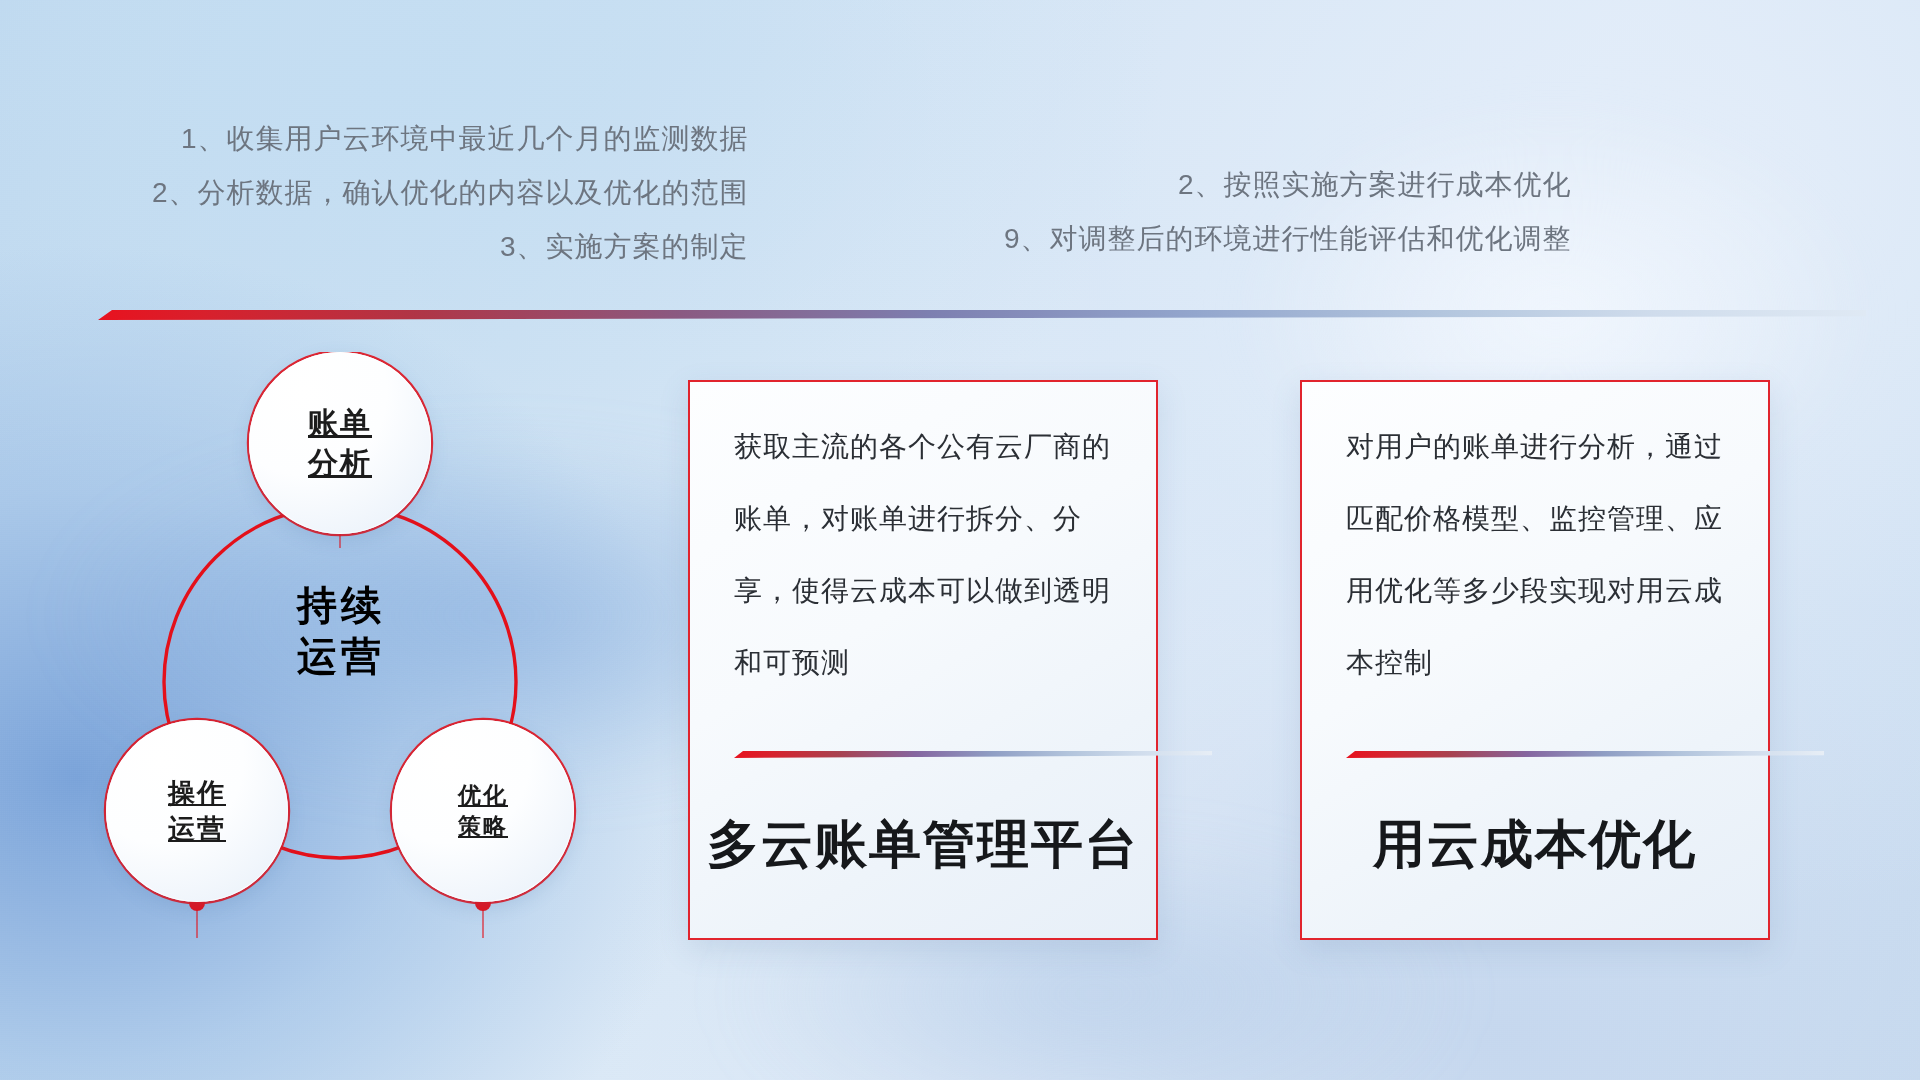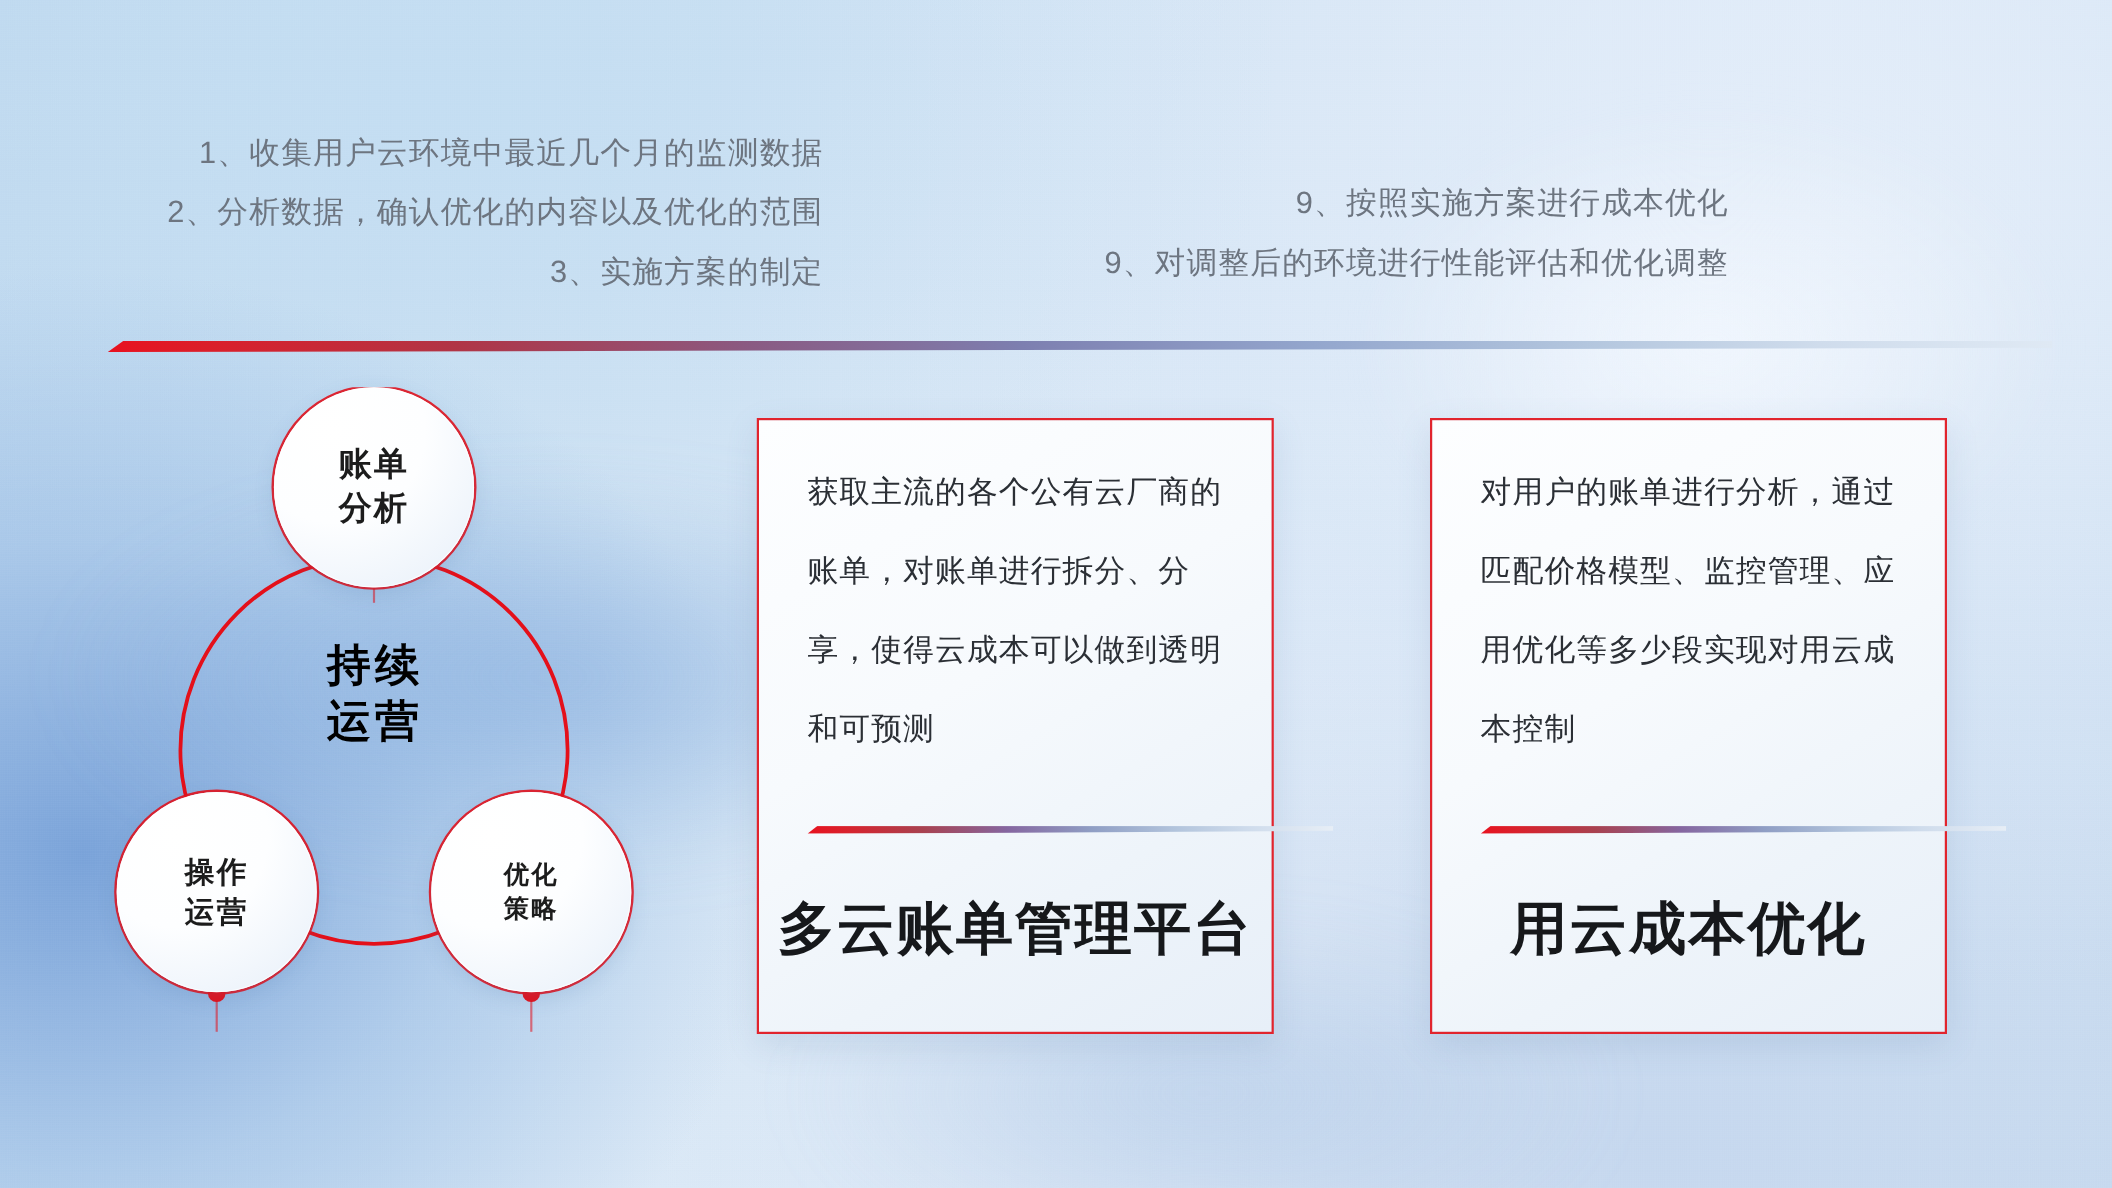--- a/index.html
+++ b/index.html
@@ -113,20 +113,21 @@
     background:
       radial-gradient(120% 120% at 30% 22%, #ffffff 0%, #fdfeff 38%, #eef4fb 70%, #e2ecf7 100%);
     box-shadow: 0 6px 18px rgba(80,120,170,0.18), inset 0 0 0 1px rgba(255,255,255,0.75);
     display: flex;
     flex-direction: column;
     align-items: center;
     justify-content: center;
     color: #1c1c1c;
     font-weight: 700;
     letter-spacing: 2px;
+    text-decoration: underline;
   }
   .node span { display: block; line-height: 1.34; }
 
   .node-top {
     left: 153px; top: 0;
     width: 182px; height: 182px;
     font-size: 30px;
   }
   .node-left {
     left: 10px; top: 368px;
@@ -211,21 +212,21 @@
   <div class="bg-sheen-3"></div>
   <div class="bg-noise"></div>
 
   <div class="bullets bullets-left">
     <span class="bullet-line">1、收集用户云环境中最近几个月的监测数据</span>
     <span class="bullet-line">2、分析数据，确认优化的内容以及优化的范围</span>
     <span class="bullet-line">3、实施方案的制定</span>
   </div>
 
   <div class="bullets bullets-right">
-    <span class="bullet-line">9、按照实施方案进行成本优化</span>
+    <span class="bullet-line">2、按照实施方案进行成本优化</span>
     <span class="bullet-line">9、对调整后的环境进行性能评估和优化调整</span>
   </div>
 
   <div class="divider">
     <div class="bar"></div>
   </div>
 
   <div class="venn">
     <svg width="540" height="600" viewBox="0 0 540 600">
       <circle cx="244" cy="330" r="176" fill="none" stroke="#e4101a" stroke-width="3.4"></circle>

